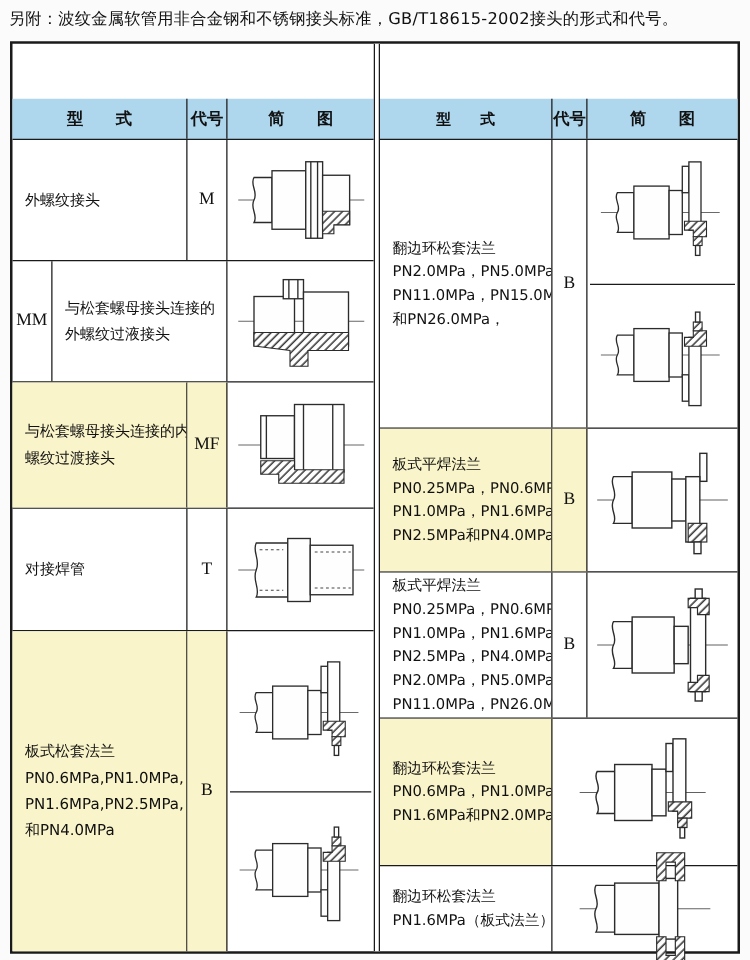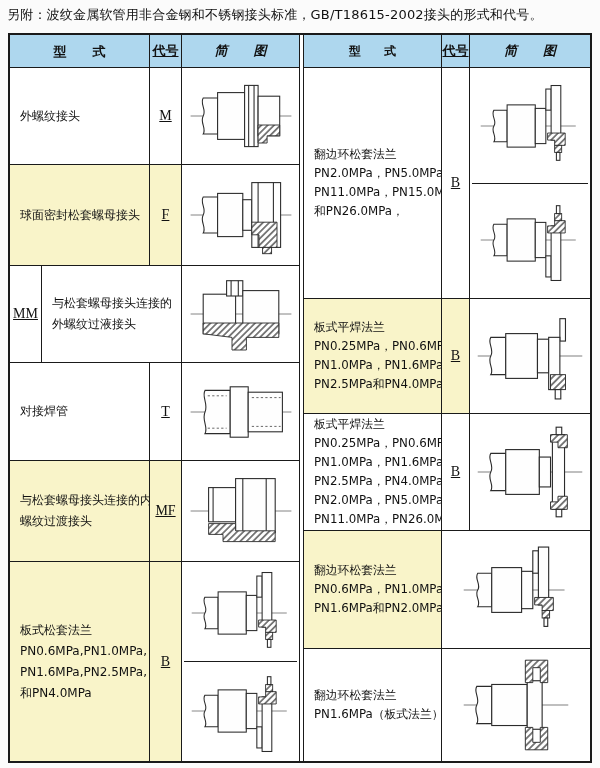--- a/index.html
+++ b/index.html
@@ -22,21 +22,21 @@
     white-space:nowrap;
   }
   .table{
     position:absolute;left:8px;top:33px;
     width:584px;height:730px;
     border:2px solid var(--border);
     background:#fff;
     display:flex;
     box-sizing:border-box;
   }
-  .half{display:flex;flex-direction:column;}
+  .half{display:flex;flex-direction:column;margin-top:44px;}
   .half.left{width:289px;}
   .half.right{flex:1;}
   .mid{
     width:5px;box-sizing:border-box;
     border-left:1.5px solid var(--border);
     border-right:1.5px solid var(--border);
     background:#fff;
   }
   .row{
     display:flex;box-sizing:border-box;
@@ -49,26 +49,26 @@
     background:var(--header-bg);
     border-bottom:1.5px solid var(--border);
     font-weight:bold;font-size:13px;
   }
   .row.fill{flex:1;justify-content:flex-end;}
   .c{box-sizing:border-box;display:flex;align-items:center;min-width:0;min-height:0;}
   .c.type{border-right:1px solid var(--border);padding:4px 18px 4px 10px;
     font-size:12px;line-height:21px;white-space:pre;overflow:hidden;}
   .half.right .c.type{line-height:19px;font-size:11.8px;}
   .c.code{border-right:1px solid var(--border);justify-content:center;
-    font-family:"Liberation Serif","DejaVu Serif",serif;font-size:14px;text-decoration:underline;}
+    font-family:"Liberation Serif","DejaVu Serif",serif;font-size:14px;}
   .half.left .c.type{flex:0 0 140px;}
   .half.left .c.code{flex:0 0 32px;}
   .half.right .c.type{flex:0 0 138px;}
   .half.right .c.code{flex:0 0 28px;}
-  .c.diag{flex:1;justify-content:center;padding:2px;font-style:italic;}
+  .c.diag{flex:1;justify-content:center;padding:2px;}
   .c.hc{justify-content:center;padding:0;font-size:13px;}
   .hl{background:var(--highlight-bg);}
   .diag-split{flex-direction:column;align-items:stretch;padding:0;}
   .sub{flex:1;display:flex;align-items:center;justify-content:center;min-height:0;}
   .sub.first{border-bottom:1.5px solid var(--border);}
   svg.dg{display:block;width:110px;height:90px;}
   svg.dg-lg{display:block;width:112px;height:102px;}
   svg.dg-sm{display:block;width:108px;height:88px;}
   .defs{position:absolute;width:0;height:0;overflow:hidden;}
   
@@ -214,58 +214,49 @@
     <div class="row" style="flex:0 0 97px">
       <div class="c type">外螺纹接头</div>
       <div class="c code">M</div>
       <div class="c diag">
         <svg class="dg" viewBox="0 0 120 100">
             <use href="#sym-m"></use>
           </svg>
       </div>
     </div>
 
-    <div class="row" style="flex:0 0 101px">
-      <div class="c type hl">球面密封松套螺母接头</div>
-      <div class="c code hl">F</div>
-      <div class="c diag">
-        <svg class="dg" viewBox="0 0 120 100">
-            <use href="#sym-f"></use>
-          </svg>
-      </div>
-    </div>
 
     <div class="row" style="flex:0 0 97px">
       <div class="c code">MM</div>
       <div class="c type">与松套螺母接头连接的
 外螺纹过液接头</div>
       <div class="c diag">
         <svg class="dg" viewBox="0 0 120 100">
             <use href="#sym-mm"></use>
           </svg>
       </div>
     </div>
 
-    <div class="row" style="flex:0 0 98px">
-      <div class="c type">对接焊管</div>
-      <div class="c code">T</div>
-      <div class="c diag">
-        <svg class="dg" viewBox="0 0 120 100">
-            <use href="#sym-t"></use>
-          </svg>
-      </div>
-    </div>
-
     <div class="row" style="flex:0 0 101px">
       <div class="c type hl">与松套螺母接头连接的内
 螺纹过渡接头</div>
       <div class="c code hl">MF</div>
       <div class="c diag">
         <svg class="dg" viewBox="0 0 120 100">
             <use href="#sym-mf"></use>
+          </svg>
+      </div>
+    </div>
+
+    <div class="row" style="flex:0 0 98px">
+      <div class="c type">对接焊管</div>
+      <div class="c code">T</div>
+      <div class="c diag">
+        <svg class="dg" viewBox="0 0 120 100">
+            <use href="#sym-t"></use>
           </svg>
       </div>
     </div>
 
     <div class="row fill">
       <div class="c type hl">板式松套法兰
 PN0.6MPa,PN1.0MPa,
 PN1.6MPa,PN2.5MPa,
 和PN4.0MPa</div>
       <div class="c code hl">B</div>

